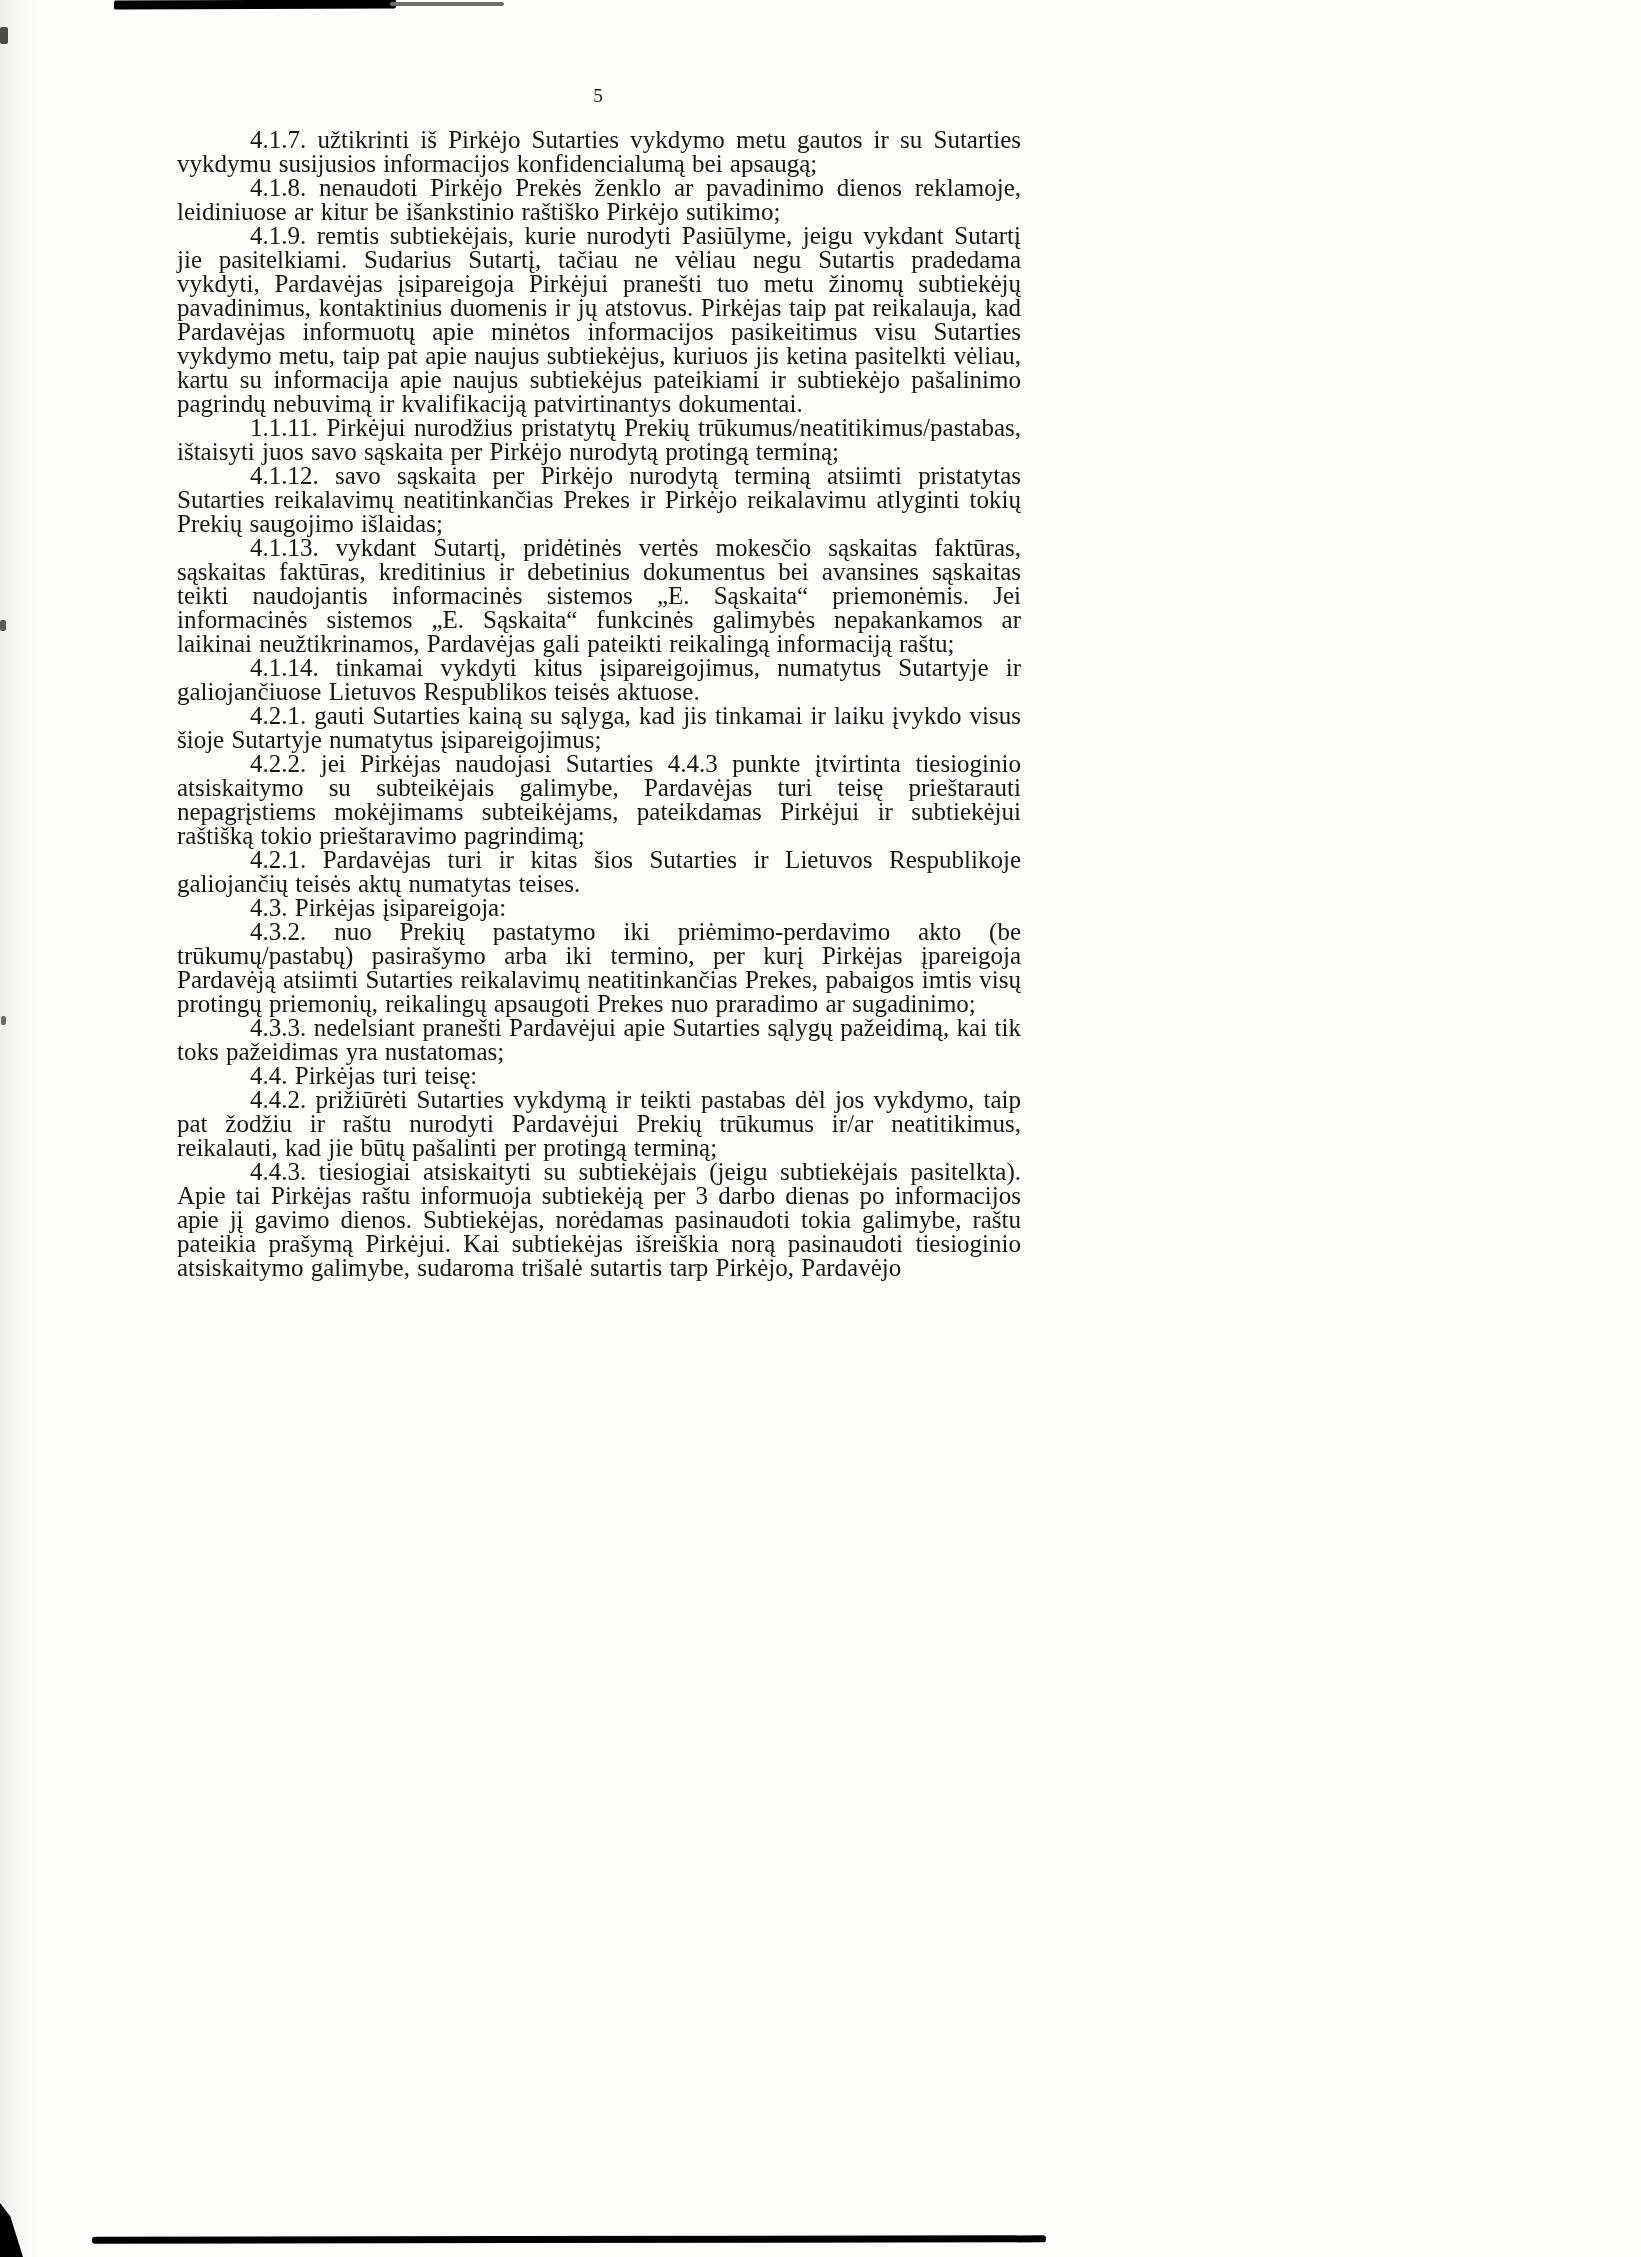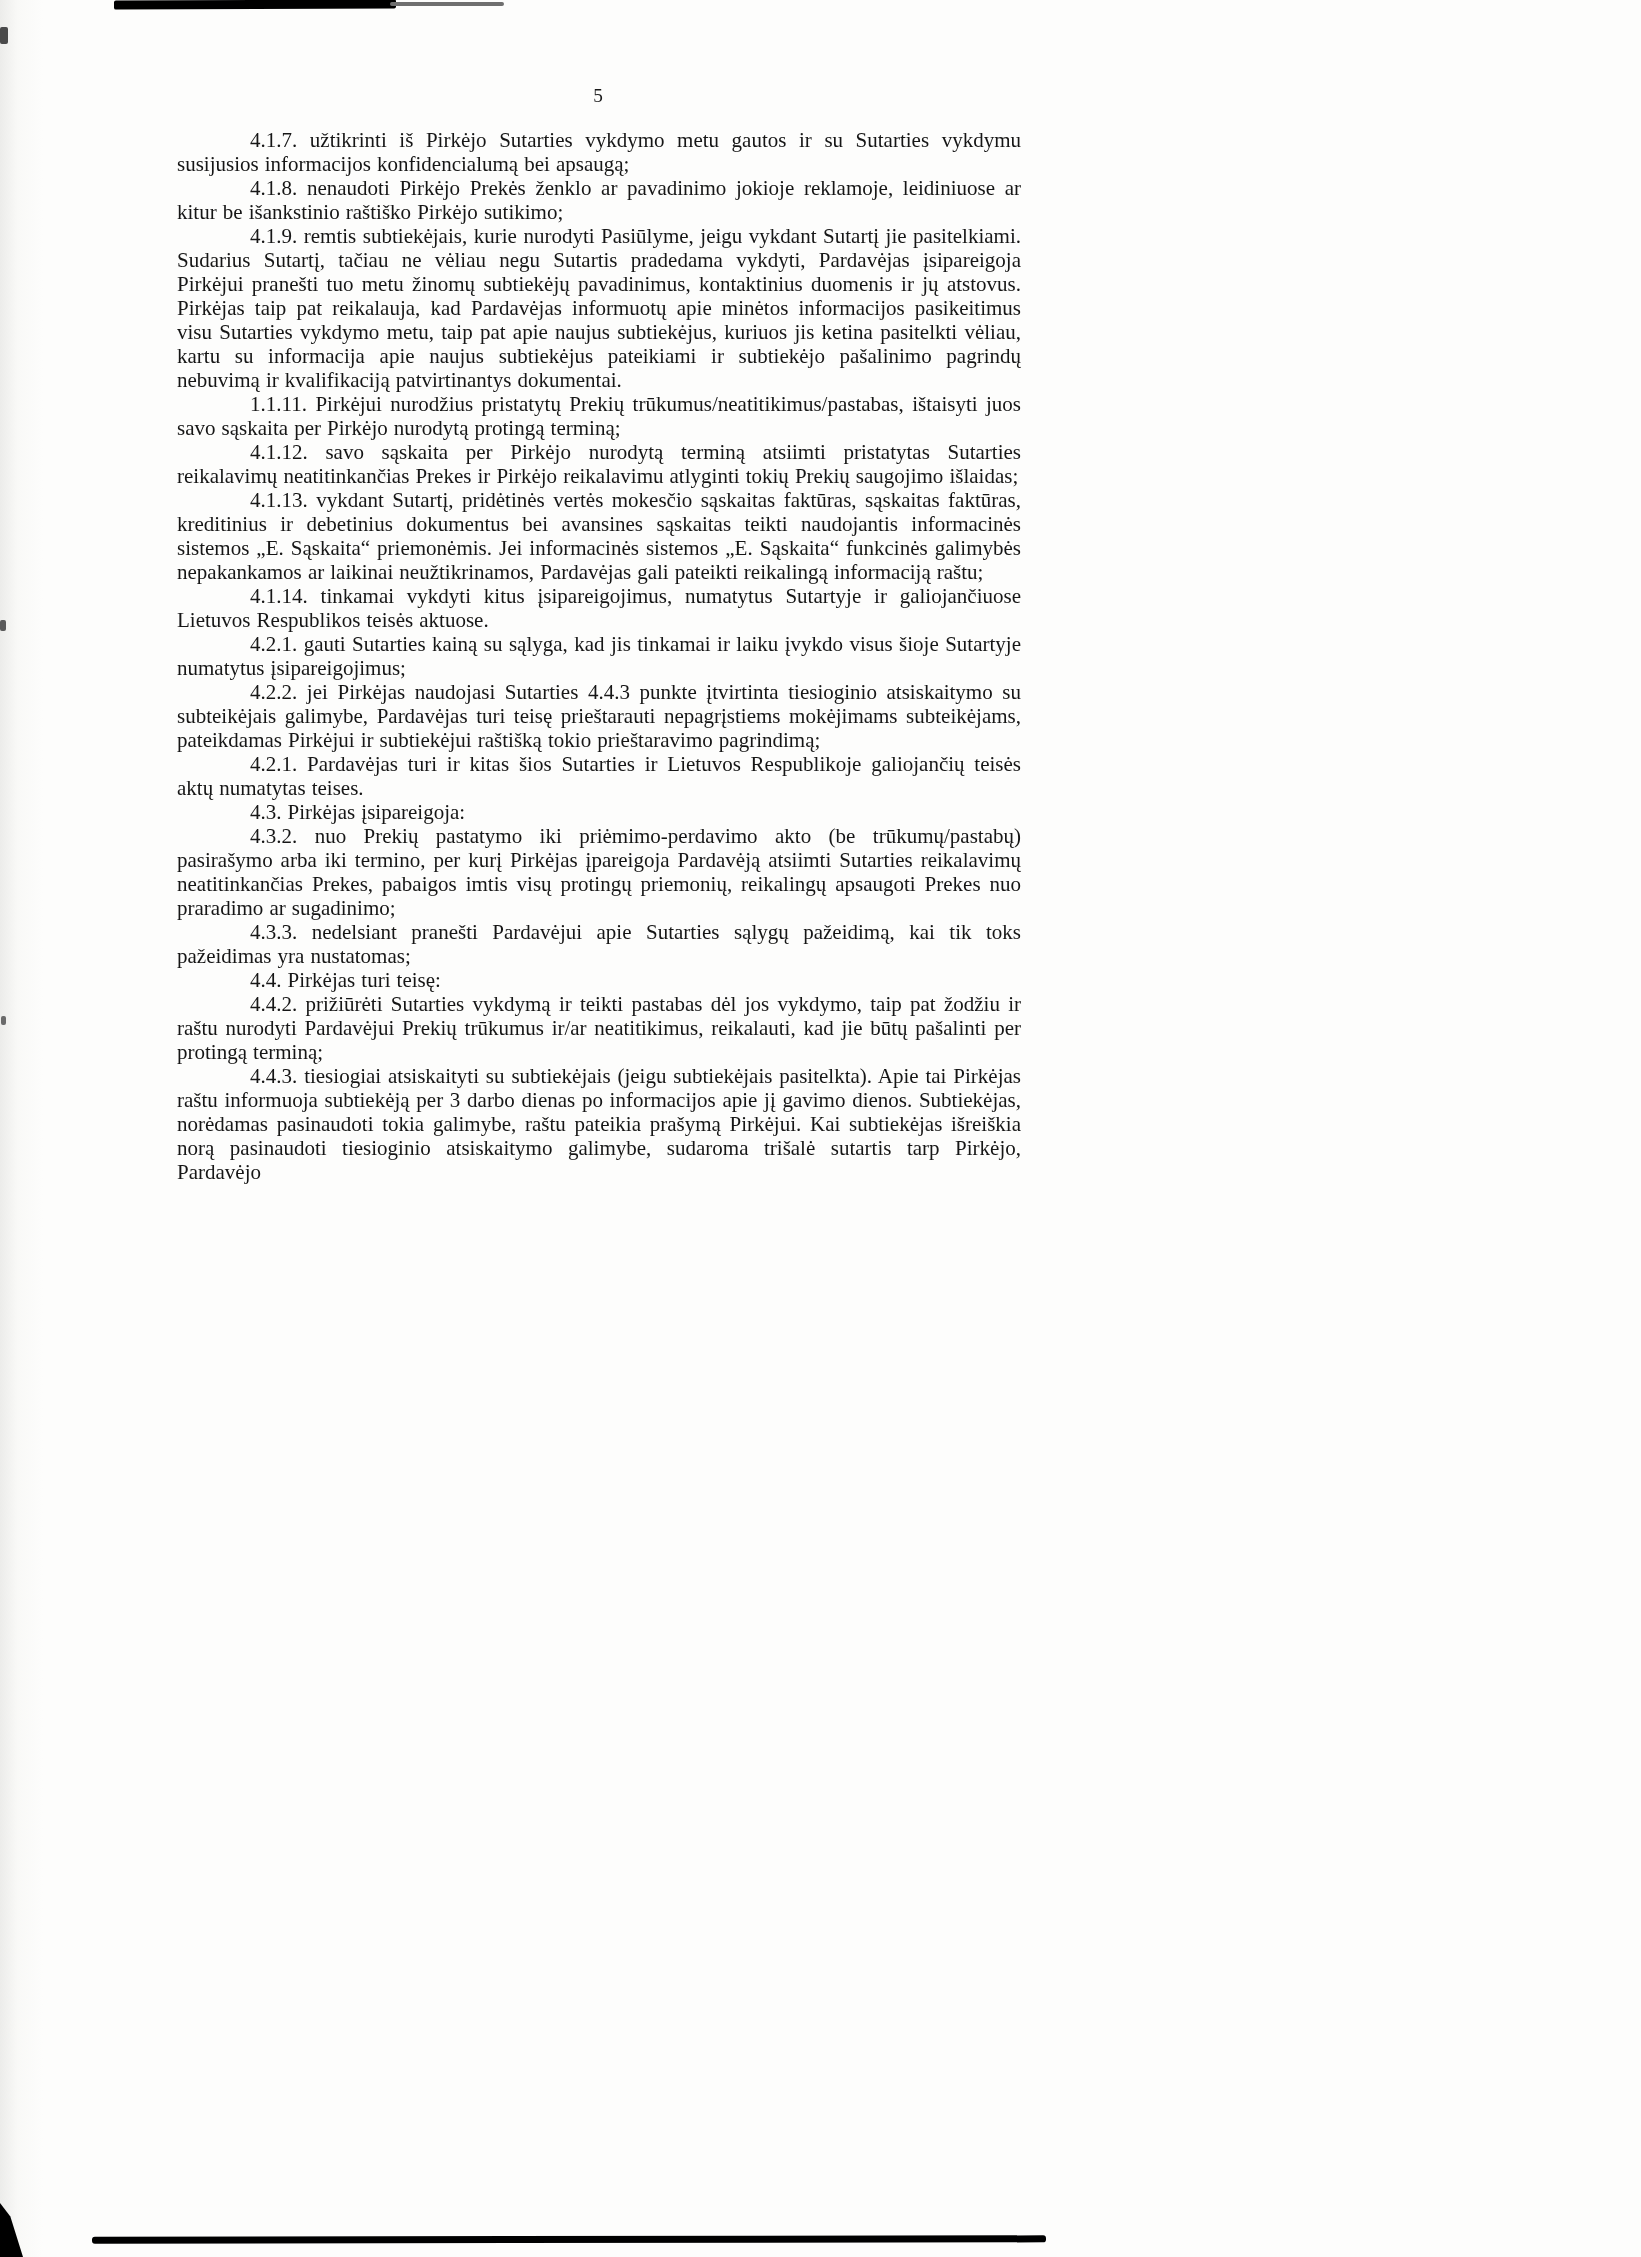--- a/index.html
+++ b/index.html
@@ -23,21 +23,21 @@
     width: 842px;
     text-align: center;
     font-size: 19.3px;
     color: #1a1a1a;
   }
   .content {
     position: absolute;
     top: 128px;
     left: 177px;
     width: 844px;
-    font-size: 21px;
+    font-size: 25px;
     line-height: 24px;
     text-align: justify;
     color: #161616;
   }
   .content p {
     margin: 0;
     padding: 0;
     text-indent: 73px;
     word-spacing: 0.04em;
   }
@@ -88,21 +88,21 @@
   <div class="artifact artifact-left-speck-1"></div>
   <div class="artifact artifact-left-speck-2"></div>
   <div class="artifact artifact-left-speck-3"></div>
   <div class="artifact artifact-bottom-line"></div>
   <div class="artifact artifact-corner-blob"></div>
 
   <div class="page-number">5</div>
 
   <div class="content">
     <p>4.1.7. užtikrinti iš Pirkėjo Sutarties vykdymo metu gautos ir su Sutarties vykdymu susijusios informacijos konfidencialumą bei apsaugą;</p>
-    <p>4.1.8. nenaudoti Pirkėjo Prekės ženklo ar pavadinimo jokioje reklamoje, leidiniuose ar kitur be išankstinio raštiško Pirkėjo sutikimo;</p>
+    <p>4.1.8. nenaudoti Pirkėjo Prekės ženklo ar pavadinimo dienos reklamoje, leidiniuose ar kitur be išankstinio raštiško Pirkėjo sutikimo;</p>
     <p>4.1.9. remtis subtiekėjais, kurie nurodyti Pasiūlyme, jeigu vykdant Sutartį jie pasitelkiami. Sudarius Sutartį, tačiau ne vėliau negu Sutartis pradedama vykdyti, Pardavėjas įsipareigoja Pirkėjui pranešti tuo metu žinomų subtiekėjų pavadinimus, kontaktinius duomenis ir jų atstovus. Pirkėjas taip pat reikalauja, kad Pardavėjas informuotų apie minėtos informacijos pasikeitimus visu Sutarties vykdymo metu, taip pat apie naujus subtiekėjus, kuriuos jis ketina pasitelkti vėliau, kartu su informacija apie naujus subtiekėjus pateikiami ir subtiekėjo pašalinimo pagrindų nebuvimą ir kvalifikaciją patvirtinantys dokumentai.</p>
     <p>1.1.11. Pirkėjui nurodžius pristatytų Prekių trūkumus/neatitikimus/pastabas, ištaisyti juos savo sąskaita per Pirkėjo nurodytą protingą terminą;</p>
     <p>4.1.12. savo sąskaita per Pirkėjo nurodytą terminą atsiimti pristatytas Sutarties reikalavimų neatitinkančias Prekes ir Pirkėjo reikalavimu atlyginti tokių Prekių saugojimo išlaidas;</p>
     <p>4.1.13. vykdant Sutartį, pridėtinės vertės mokesčio sąskaitas faktūras, sąskaitas faktūras, kreditinius ir debetinius dokumentus bei avansines sąskaitas teikti naudojantis informacinės sistemos „E. Sąskaita“ priemonėmis. Jei informacinės sistemos „E. Sąskaita“ funkcinės galimybės nepakankamos ar laikinai neužtikrinamos, Pardavėjas gali pateikti reikalingą informaciją raštu;</p>
     <p>4.1.14. tinkamai vykdyti kitus įsipareigojimus, numatytus Sutartyje ir galiojančiuose Lietuvos Respublikos teisės aktuose.</p>
     <p>4.2.1. gauti Sutarties kainą su sąlyga, kad jis tinkamai ir laiku įvykdo visus šioje Sutartyje numatytus įsipareigojimus;</p>
     <p>4.2.2. jei Pirkėjas naudojasi Sutarties 4.4.3 punkte įtvirtinta tiesioginio atsiskaitymo su subteikėjais galimybe, Pardavėjas turi teisę prieštarauti nepagrįstiems mokėjimams subteikėjams, pateikdamas Pirkėjui ir subtiekėjui raštišką tokio prieštaravimo pagrindimą;</p>
     <p>4.2.1. Pardavėjas turi ir kitas šios Sutarties ir Lietuvos Respublikoje galiojančių teisės aktų numatytas teises.</p>
     <p>4.3.   Pirkėjas įsipareigoja:</p>
     <p>4.3.2. nuo Prekių pastatymo iki priėmimo-perdavimo akto (be trūkumų/pastabų) pasirašymo arba iki termino, per kurį Pirkėjas įpareigoja Pardavėją atsiimti Sutarties reikalavimų neatitinkančias Prekes, pabaigos imtis visų protingų priemonių, reikalingų apsaugoti Prekes nuo praradimo ar sugadinimo;</p>

